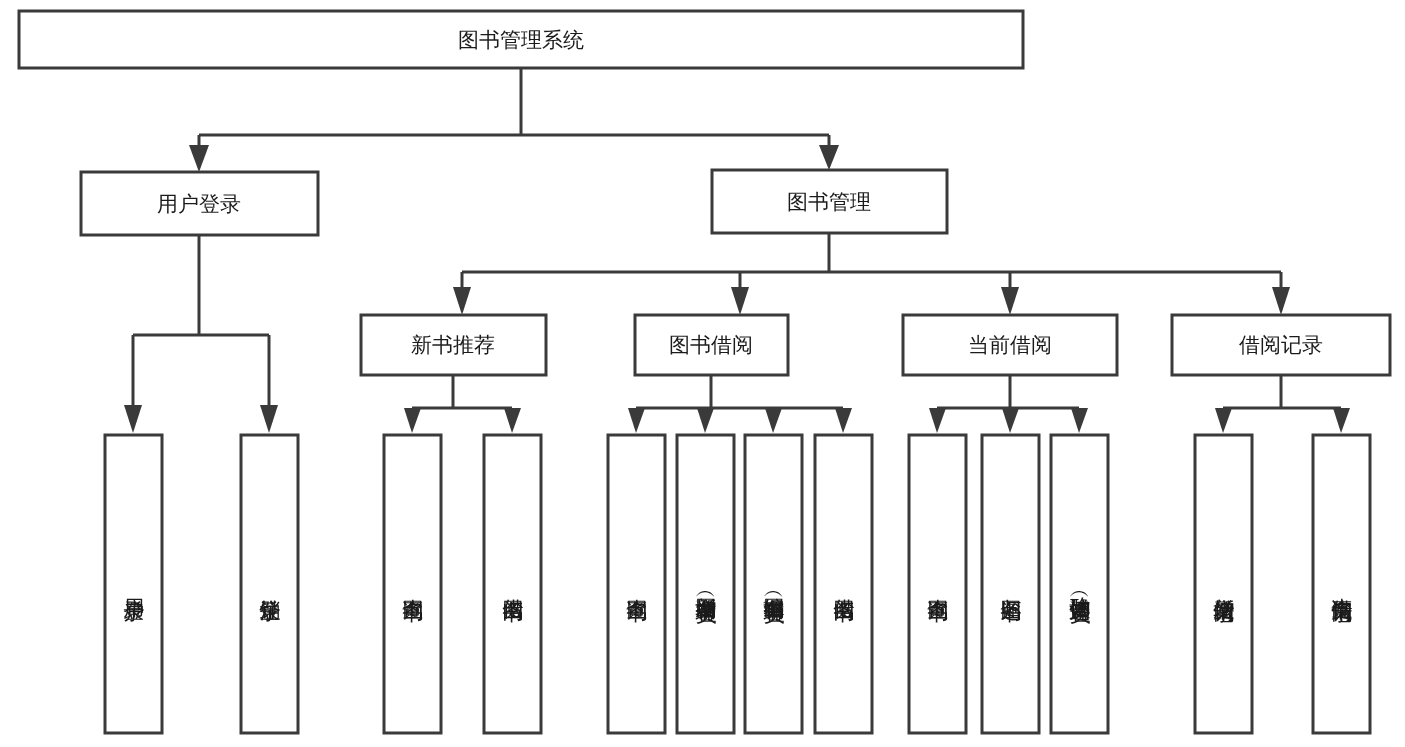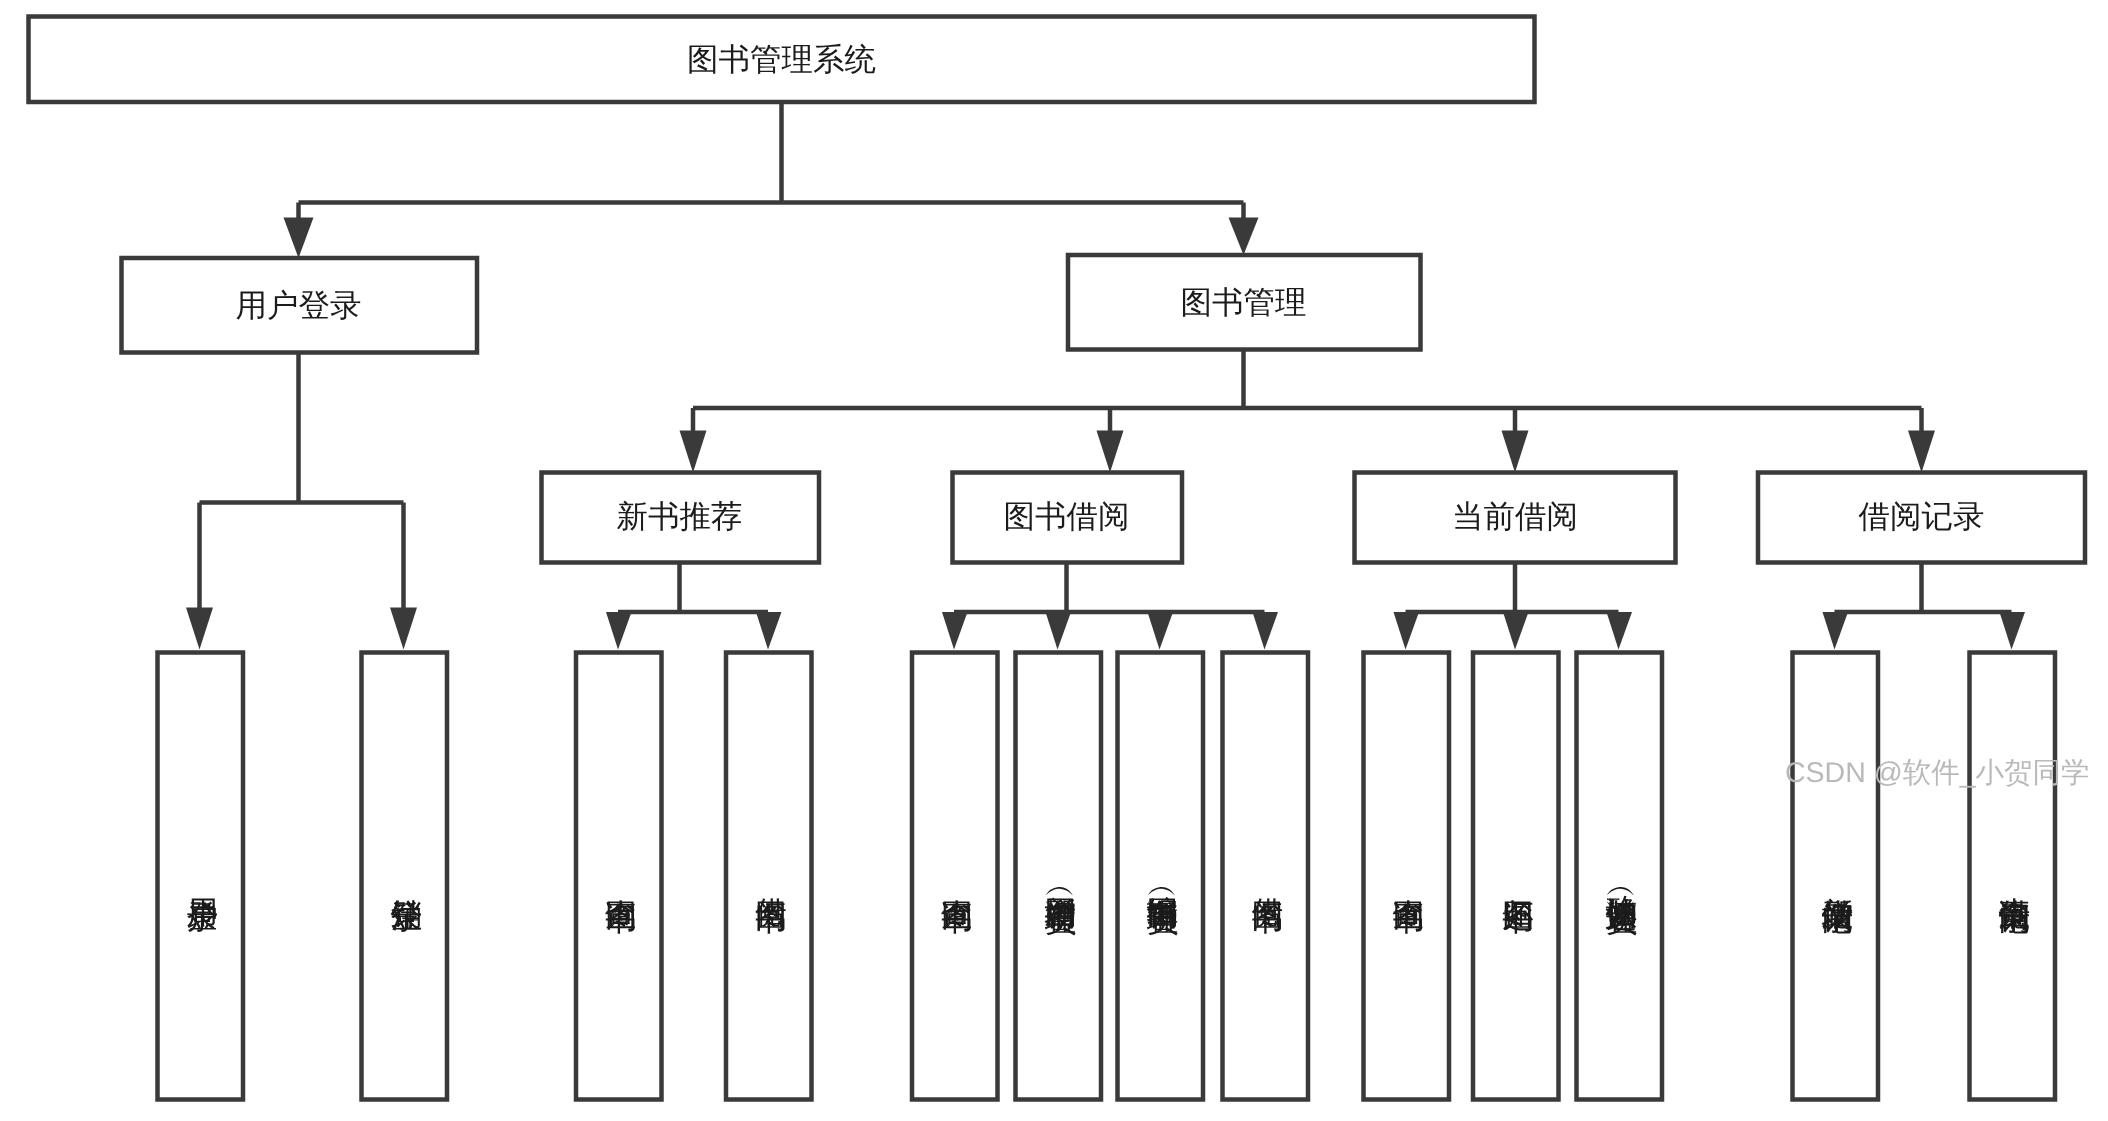--- a/index.html
+++ b/index.html
@@ -237,14 +237,13 @@
   <div class="leaf-text-wrap" style="left:1051px; top:435px; width:57px; height:298px;">
     <span class="leaf-label-cell">确认归还（管理员）</span>
   </div>
   <div class="leaf-text-wrap" style="left:1195px; top:435px; width:57px; height:298px;">
     <span class="leaf-label-cell">新增借阅记录</span>
   </div>
   <div class="leaf-text-wrap" style="left:1313px; top:435px; width:57px; height:298px;">
     <span class="leaf-label-cell">查询借阅记录</span>
   </div>
 
-  <div class="watermark">CSDN @软件_小贺同学</div>
 </div>
 
 </body></html>

